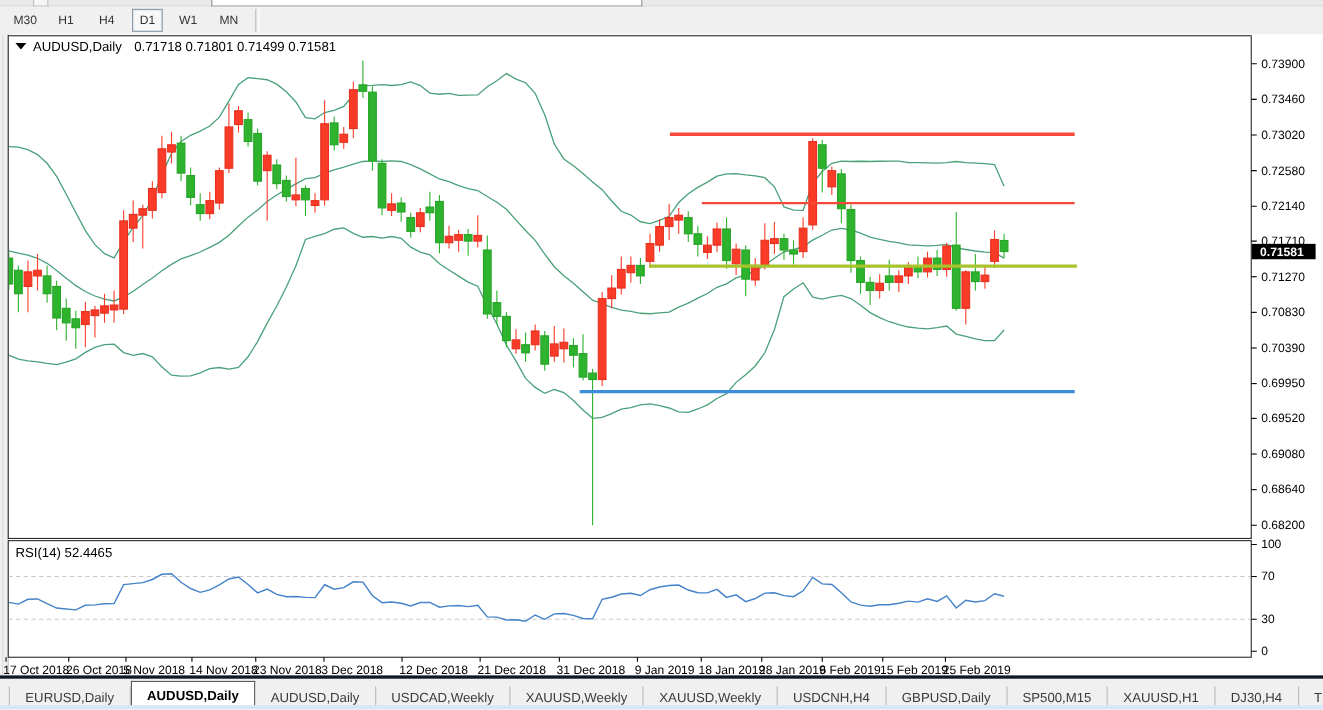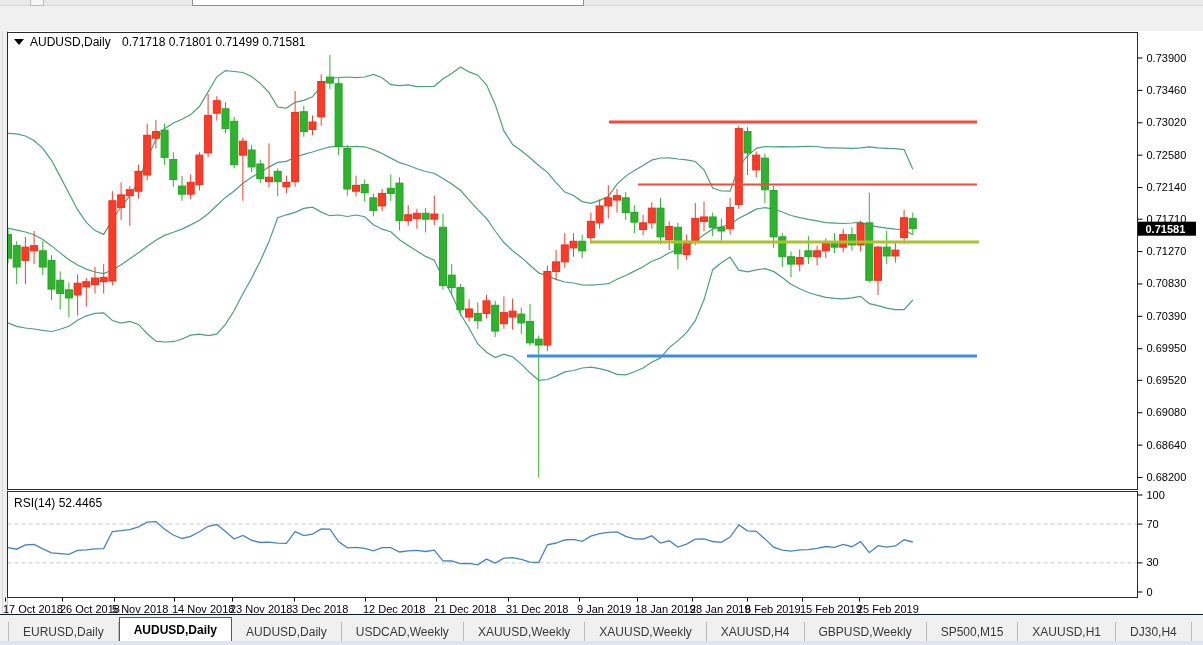--- a/index.html
+++ b/index.html
@@ -13,21 +13,21 @@
   .tf-btn{min-width:26px;height:19px;margin-left:9px;display:flex;align-items:center;justify-content:center;
     font-size:11px;color:#333;border:1px solid transparent;background:transparent;cursor:default;}
   .tf-btn.active{background:#f7f7f7;border:1px solid #8a9aa8;box-shadow:inset 0 0 0 1px #e3e9ef;}
   #tf-sep{width:2px;height:21px;margin-left:10px;border-left:1px solid #bdbdbd;border-right:1px solid #ffffff;}
   
   #chartwin{position:absolute;left:0;top:31px;width:1203px;height:583px;background:#ffffff;}
   #leftgutter{position:absolute;left:0;top:0;width:7px;height:583px;background:#f0f0f0;border-right:1px solid #c9c9c9;}
   #gutterline{position:absolute;left:2px;top:0;width:1px;height:583px;background:#d9d9d9;}
   svg{position:absolute;left:0;top:0;}
   
-  #tabbar{position:absolute;left:0;top:614px;width:1203px;height:27px;background:#f0f0f0;border-top:1px solid #0f172a;display:flex;align-items:flex-end;}
+  #tabbar{position:absolute;left:0;top:614px;width:1203px;height:27px;background:#f0f0f0;border-top:3px solid #0f172a;display:flex;align-items:flex-end;}
   .tab{height:20px;padding:0 14px;display:flex;align-items:center;font-size:12px;color:#3a3a3a;
     border-right:1px solid #b9b9b9;cursor:default;white-space:nowrap;}
   .tab:first-child{border-left:1px solid #b9b9b9;margin-left:8px;}
   .tab.active{background:#ffffff;border:1px solid #5a5a5a;border-bottom:none;height:24px;font-weight:bold;color:#000;}
   .tab.truncated{max-width:78px;overflow:hidden;border-right:none;}
   #tab-arrows{margin-left:auto;display:flex;align-items:center;height:100%;padding-right:6px;background:#f0f0f0;}
   .arrow{width:16px;height:16px;display:flex;align-items:center;justify-content:center;font-size:9px;cursor:default;}
   .arrow.left{color:#9a9a9a;}
   #bottomstrip{position:absolute;left:0;top:641px;width:1203px;height:4px;background:#d9e7f5;}
   text{font-family:"Liberation Sans",sans-serif;}
@@ -35,20 +35,29 @@
 </head>
 <body>
 
 <div id="app">
 
   <div id="topstrip">
     <div id="topstrip-btn"></div>
     <div id="topstrip-box"></div>
   </div>
 
+  <div id="toolbar">
+      <div class="tf-btn">M30</div>
+      <div class="tf-btn">H1</div>
+      <div class="tf-btn">H4</div>
+      <div class="tf-btn active">D1</div>
+      <div class="tf-btn">W1</div>
+      <div class="tf-btn">MN</div>
+      <div id="tf-sep"></div>
+    </div>
 
   <div id="chartwin">
     <div id="leftgutter">
       <div id="gutterline"></div>
     </div>
     <svg id="chart-svg" width="1203" height="583" viewBox="0 0 1203 583">
         <defs>
           <clipPath id="mainClip">
             <rect x="8" y="2" width="1129" height="456"></rect>
           </clipPath>
@@ -361,22 +370,22 @@
       </svg>
   </div>
 
   <div id="tabbar">
       <div class="tab">EURUSD,Daily</div>
       <div class="tab active">AUDUSD,Daily</div>
       <div class="tab">AUDUSD,Daily</div>
       <div class="tab">USDCAD,Weekly</div>
       <div class="tab">XAUUSD,Weekly</div>
       <div class="tab">XAUUSD,Weekly</div>
-      <div class="tab">XAUUSD,H4</div>
-      <div class="tab">GBPUSD,Weekly</div>
+      <div class="tab">USDCNH,H4</div>
+      <div class="tab">GBPUSD,Daily</div>
       <div class="tab">SP500,M15</div>
       <div class="tab">XAUUSD,H1</div>
       <div class="tab">DJ30,H4</div>
       <div class="tab truncated">TECH100,H</div>
       <div id="tab-arrows">
         <div class="arrow left">◄</div>
       </div>
     </div>
   <div id="bottomstrip"></div>
 

